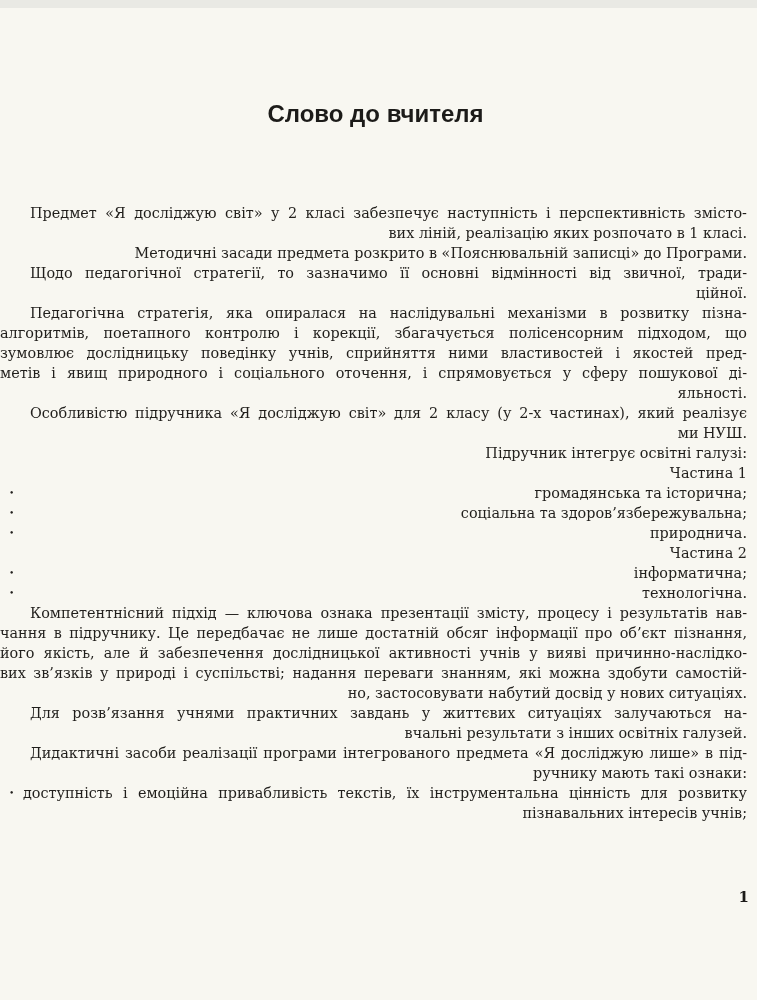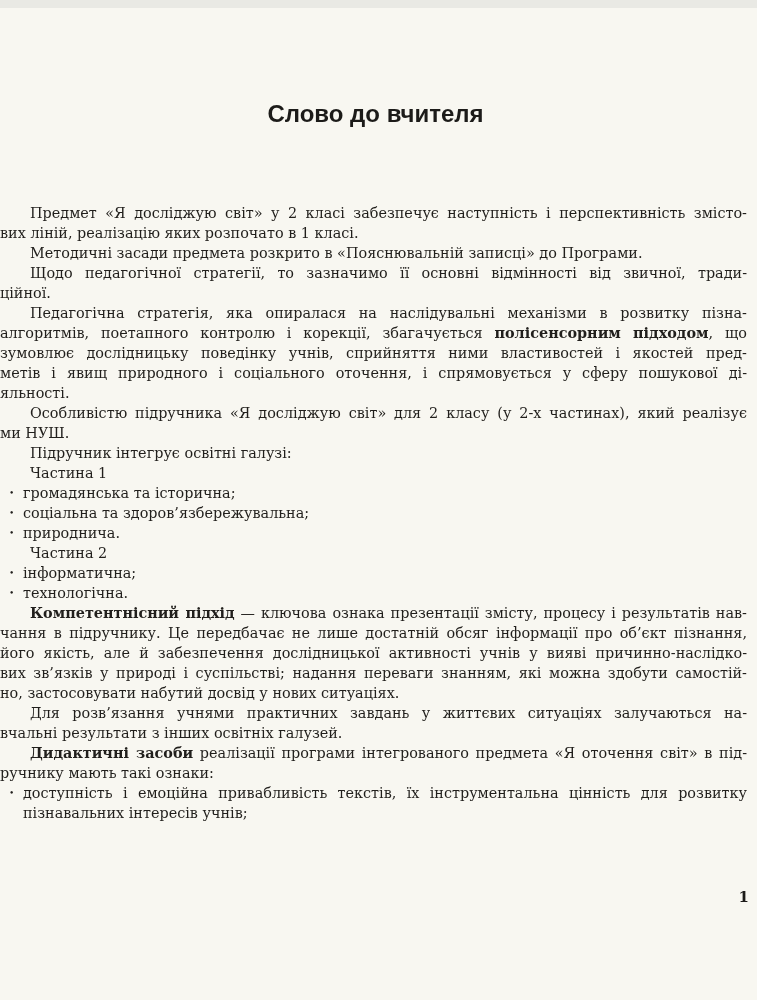--- a/index.html
+++ b/index.html
@@ -44,36 +44,36 @@
     overflow: hidden;
     text-align: justify;
   }
   
   .line:not(.lastline)::after {
     content: "";
     display: inline-block;
     width: 100%;
     height: 0;
   }
-  .line.lastline { text-align: left; }
+  .line.lastline { text-align: right; }
   .block.para .line.firstline { text-indent: 30px; }
   .block.head-italic { }
   .block.head-italic .line { text-indent: 30px; }
   .block.bullet {
     position: relative;
     padding-left: 23px;
   }
   .block.bullet .marker {
     position: absolute;
     left: 9px;
     top: 0;
     line-height: 20px;
     font-size: 9px;
   }
-  .bold { font-weight: bold; }
+  .bold { font-weight: normal; }
   .page-number {
     position: absolute;
     top: 880px;
     left: 2px;
     width: 747px;
     text-align: right;
     font-weight: bold;
     font-size: 15px;
     line-height: 18px;
     color: #1c1b19;
@@ -141,21 +141,21 @@
         <div class="line"><span>чання в підручнику. Це передбачає не лише достатній обсяг інформації про об’єкт пізнання,</span></div>
         <div class="line"><span>його якість, але й забезпечення дослідницької активності учнів у вияві причинно-наслідко-</span></div>
         <div class="line"><span>вих зв’язків у природі і суспільстві; надання переваги знанням, які можна здобути самостій-</span></div>
         <div class="line lastline"><span>но, застосовувати набутий досвід у нових ситуаціях.</span></div>
       </div>
       <div class="block para">
         <div class="line firstline"><span>Для розв’язання учнями практичних завдань у життєвих ситуаціях залучаються на-</span></div>
         <div class="line lastline"><span>вчальні результати з інших освітніх галузей.</span></div>
       </div>
       <div class="block para">
-        <div class="line firstline"><span class="bold">Дидактичні засоби</span><span> реалізації програми інтегрованого предмета «Я оточення світ» в під-</span></div>
+        <div class="line firstline"><span class="bold">Дидактичні засоби</span><span> реалізації програми інтегрованого предмета «Я досліджую лише» в під-</span></div>
         <div class="line lastline"><span>ручнику мають такі ознаки:</span></div>
       </div>
       <div class="block bullet">
         <span class="marker">•</span>
         <div class="line firstline"><span>доступність і емоційна привабливість текстів, їх інструментальна цінність для розвитку</span></div>
         <div class="line lastline"><span>пізнавальних інтересів учнів;</span></div>
       </div>
     </div>
   <div class="page-number">1</div>
 </div>

